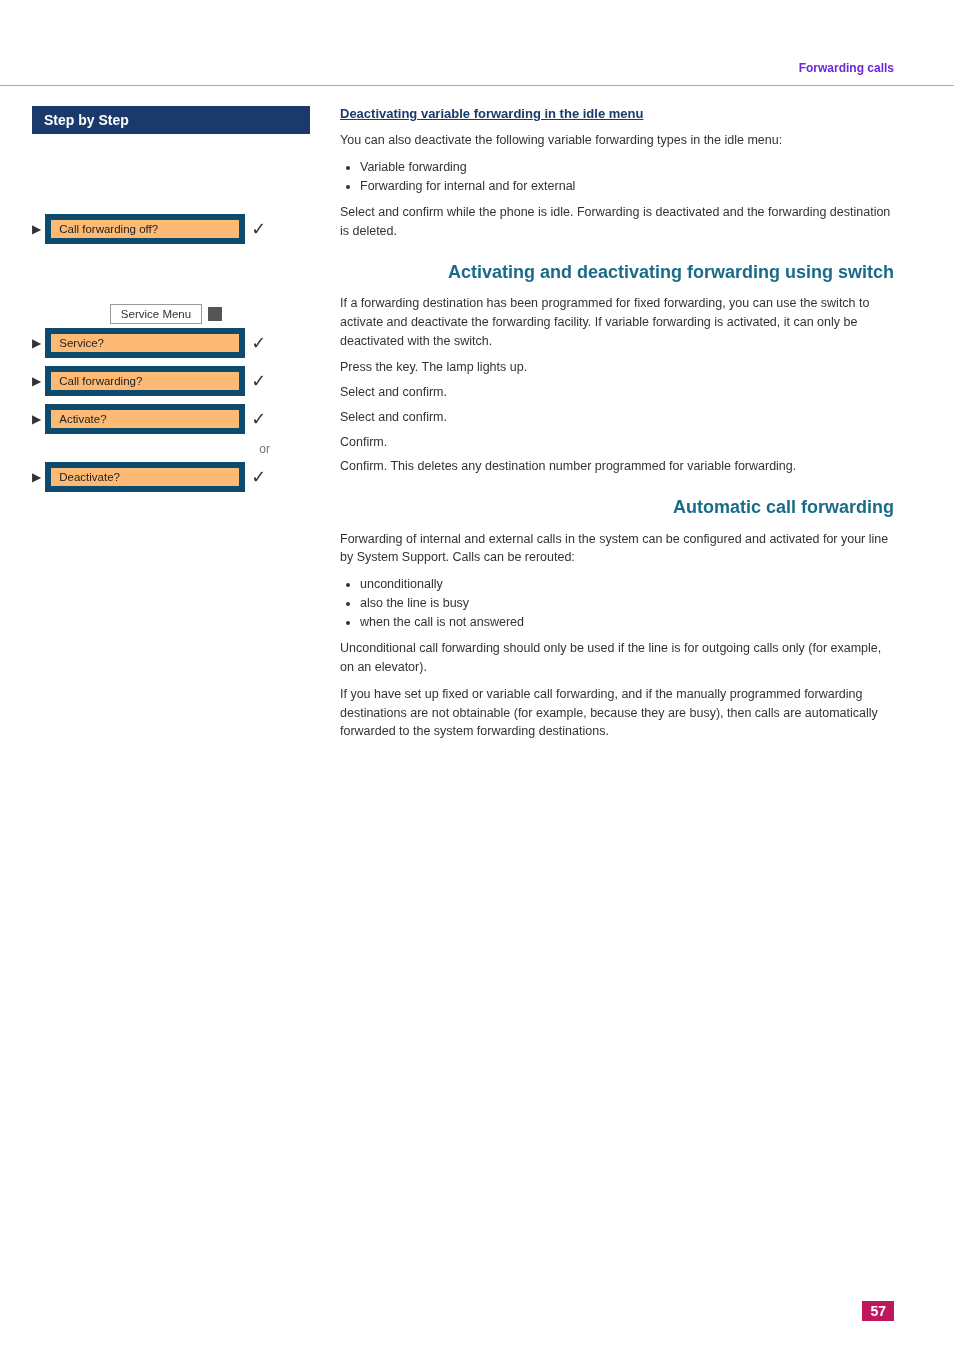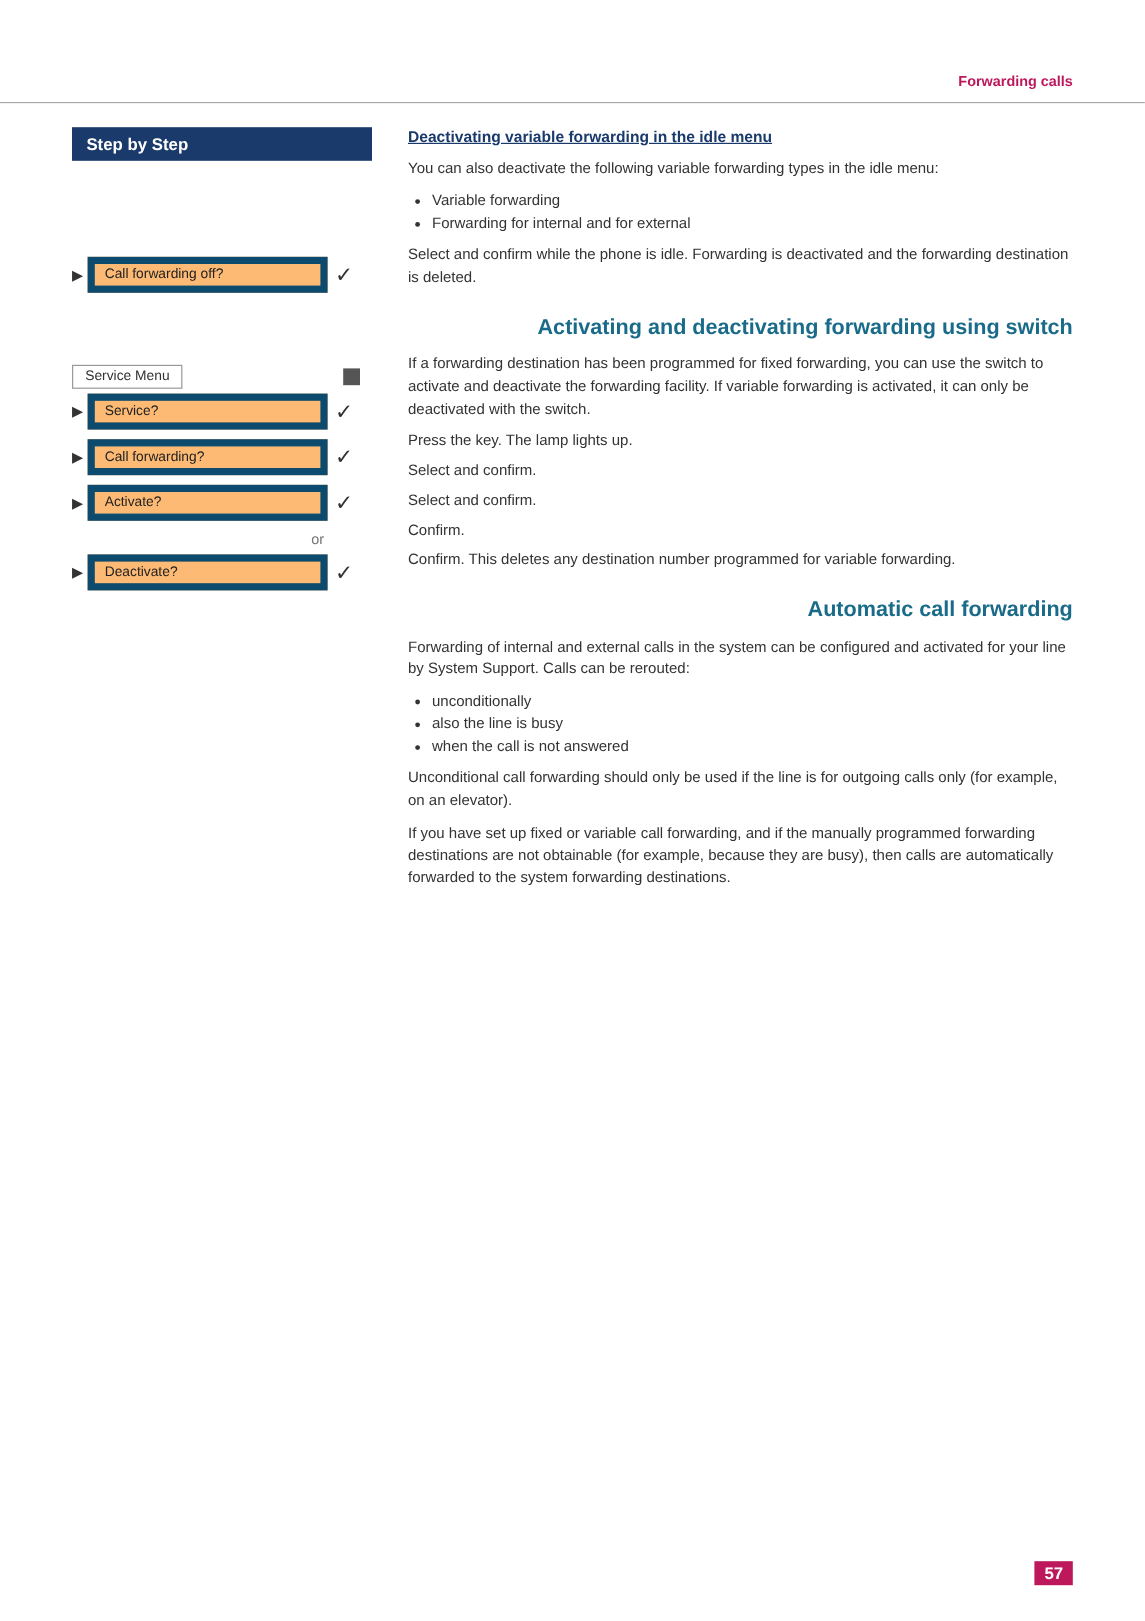--- a/index.html
+++ b/index.html
@@ -24,35 +24,35 @@
     .page-header {
       text-align: right;
       padding-right: 60px;
       padding-bottom: 10px;
       border-bottom: 1px solid #aaa;
       margin-bottom: 0;
     }
     .page-header-title {
       font-size: 12px;
       font-weight: bold;
-      color: #be185d;
+      color: #6d28d9;
     }
 
     
     .content-area {
       display: flex;
       flex-direction: row;
       padding-top: 0;
     }
 
     
     .left-col {
       width: 310px;
       min-width: 310px;
-      padding-left: 60px;
+      padding-left: 32px;
       padding-top: 20px;
       flex-shrink: 0;
     }
 
     .step-by-step-header {
       background-color: #1a3a6b;
       color: #fff;
       font-size: 14px;
       font-weight: bold;
       padding: 6px 12px;
@@ -93,21 +93,21 @@
       text-align: right;
       padding-right: 10px;
       color: #333;
       margin-bottom: 4px;
       margin-top: 60px;
     }
 
     .service-menu-row {
       display: flex;
       align-items: center;
-      justify-content: space-between;
+      justify-content: center;
       margin-bottom: 4px;
     }
 
     .service-menu-box {
       border: 1px solid #999;
       padding: 3px 10px;
       font-size: 11.5px;
       background: #fff;
     }
 

